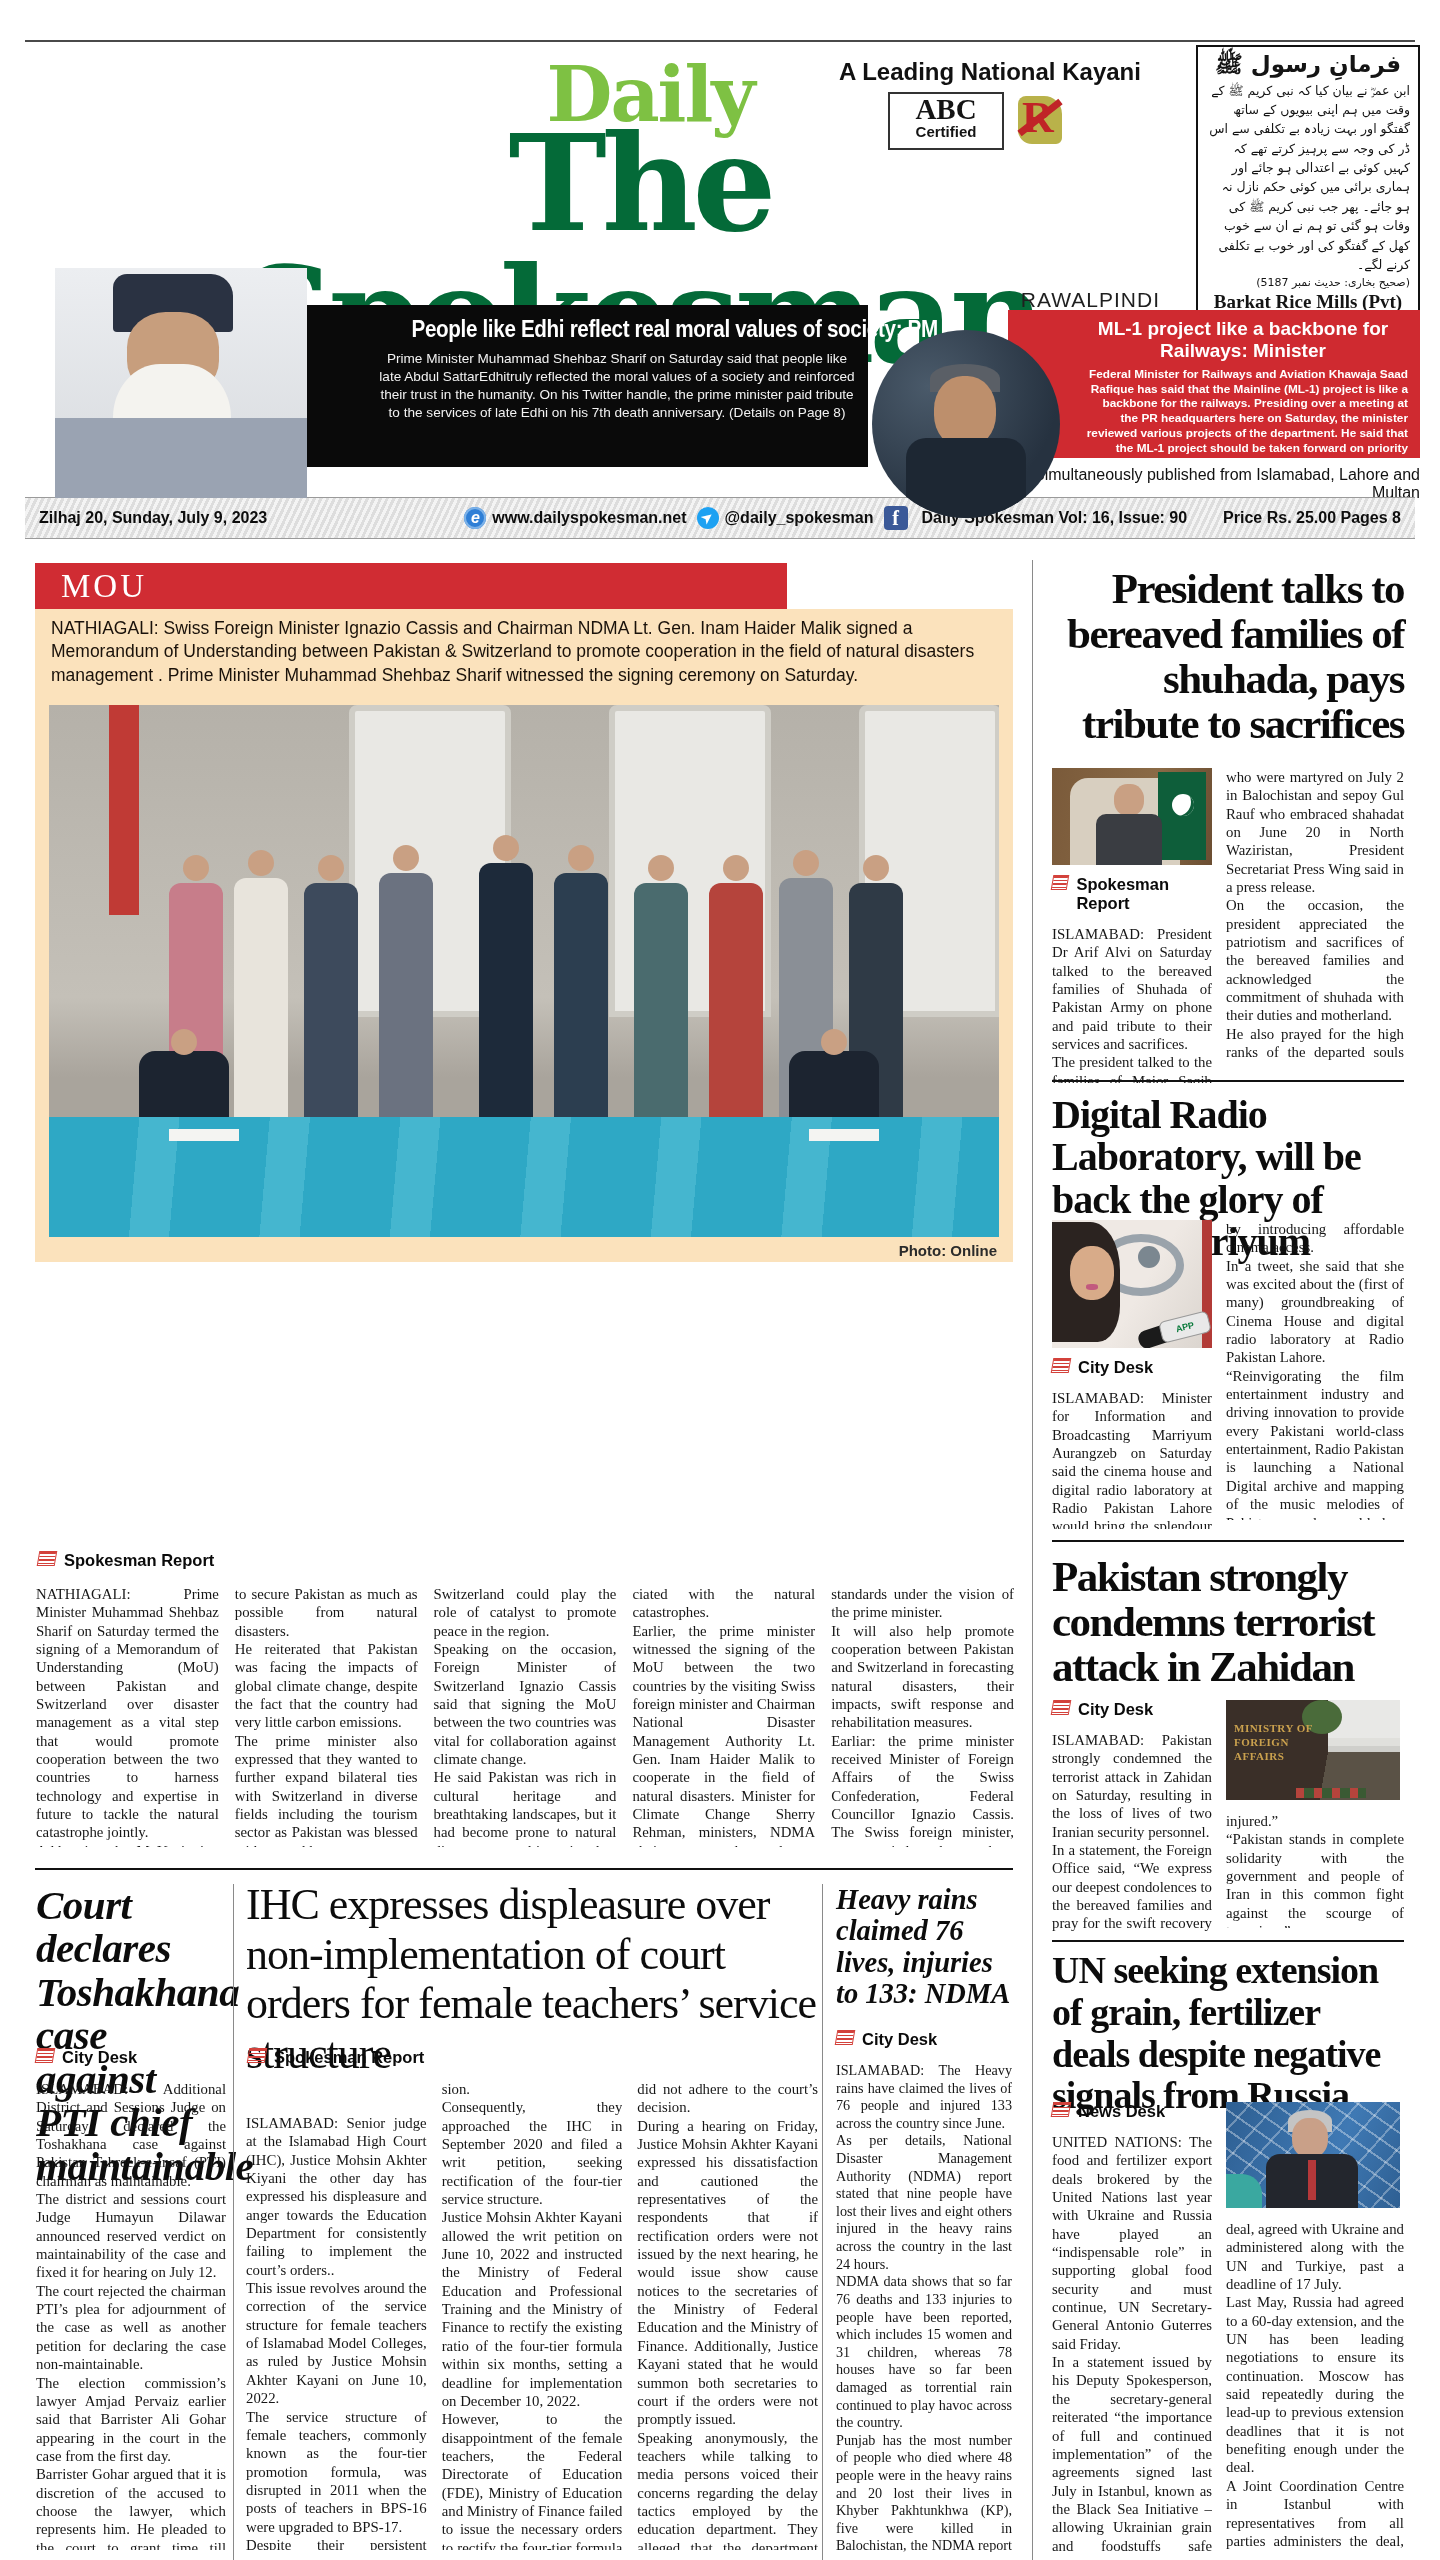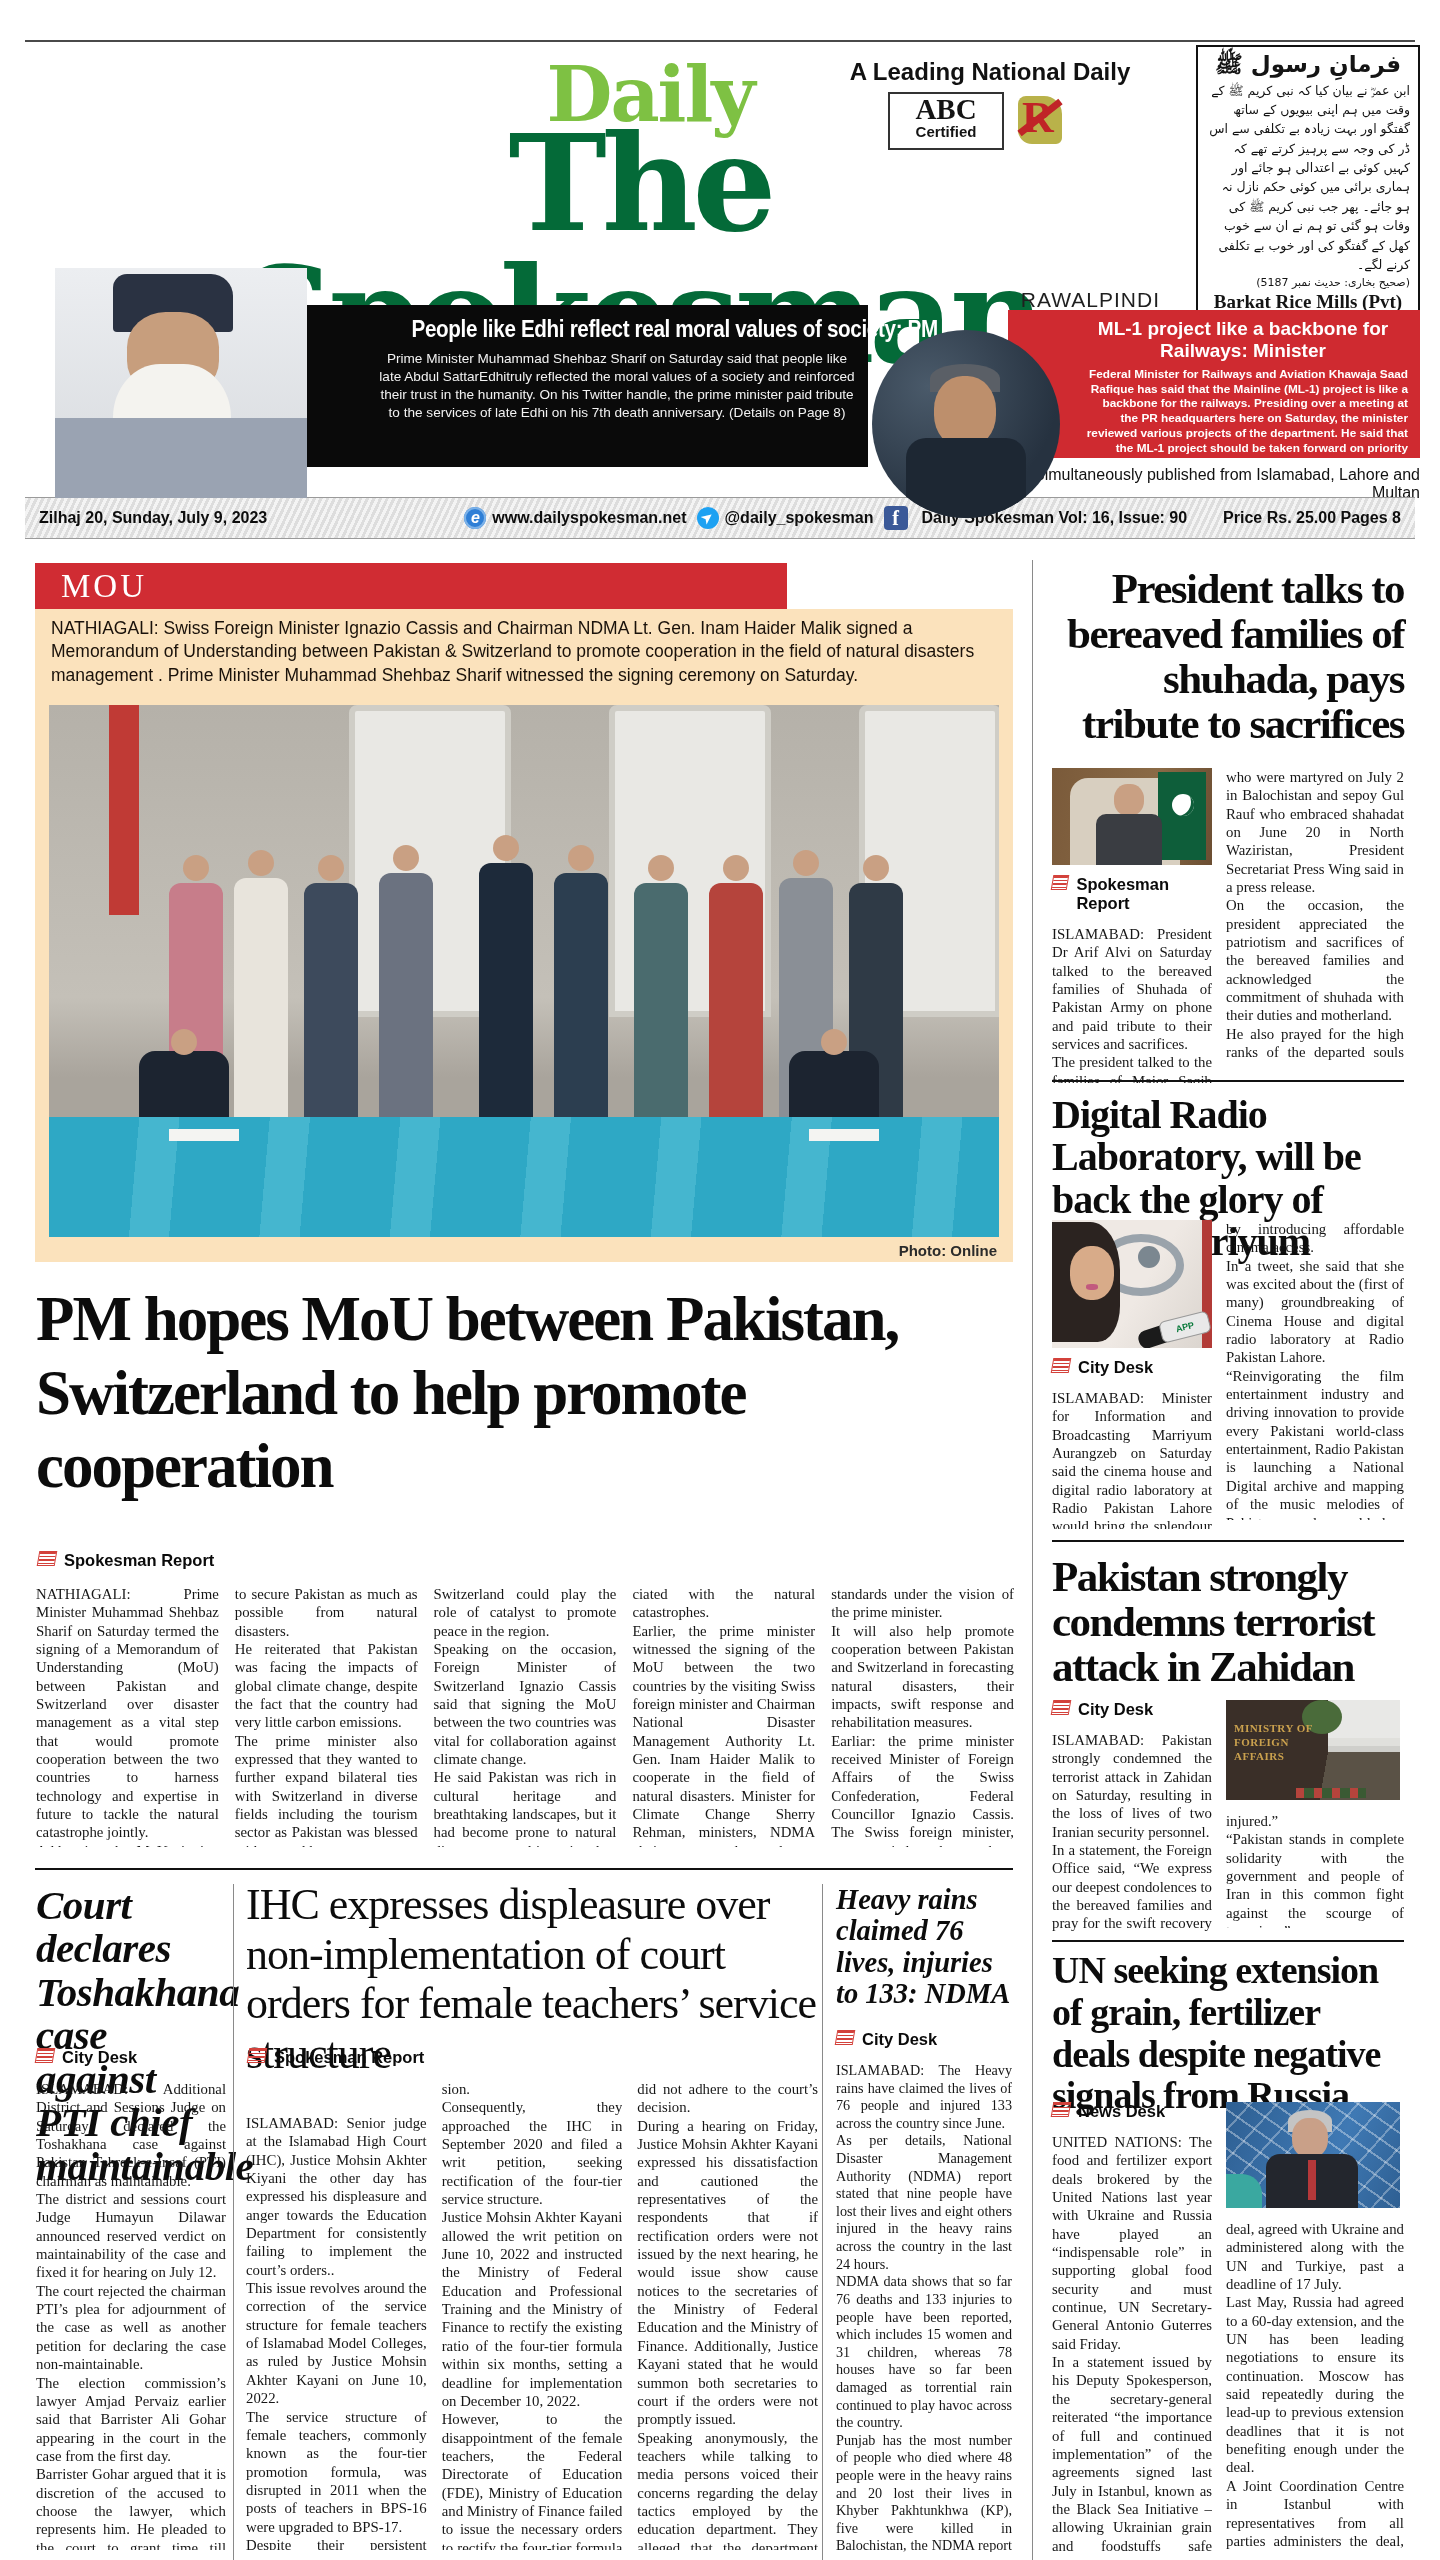--- a/index.html
+++ b/index.html
@@ -161,21 +161,21 @@
 </style>
 </head>
 <body>
 
 <div class="page">
 
   <div class="abs top-rule"></div>
   <div class="abs daily">Daily</div>
   <div class="abs mast-title">The Spokesman</div>
   <div class="abs rawalpindi">RAWALPINDI</div>
-  <div class="abs tagline">A Leading National Daily</div>
+  <div class="abs tagline">A Leading National Kayani</div>
   <div class="abs abc-badge">
     <div class="abc">ABC</div>
     <div class="cert">Certified</div>
   </div>
   <div class="abs apns">
     <div class="blob"></div>
       <div class="r">R</div>
       <div class="slash"></div>
   </div>
   <div class="abs hadith-box">
@@ -280,21 +280,20 @@
         </div>
       <div class="table"></div>
       <div class="paper" style="left:120px;"></div>
       <div class="paper" style="left:760px;"></div>
     </div>
     <div class="photo-credit">Photo: Online</div>
   </div>
 
   <div class="abs vdiv main-v"></div>
 
-  <div class="abs hl pm-head">PM hopes MoU between Pakistan, Switzerland to help promote cooperation</div>
   <div class="abs byline pm-byline">
     <span class="bl-icon"></span>
     <span>Spokesman Report</span>
   </div>
   <div class="abs pm-cols">
     <div class="serifbody">NATHIAGALI: Prime Minister Muhammad Shehbaz Sharif on Saturday termed the signing of a Memorandum of Understanding (MoU) between Pakistan and Switzerland over disaster management as a vital step that would promote cooperation between the two countries to harness technology and expertise in future to tackle the natural catastrophe jointly.
 Addressing the MoU signing ceremony, the prime minister said that they looked forward for the Swiss cooperation in terms of getting an advanced warning system and other gadgets</div>
     <div class="serifbody">to secure Pakistan as much as possible from natural disasters.
 He reiterated that Pakistan was facing the impacts of global climate change, despite the fact that the country had very little carbon emissions.
 The prime minister also expressed that they wanted to further expand bilateral ties with Switzerland in diverse fields including the tourism sector as Pakistan was blessed with natural beauty.

